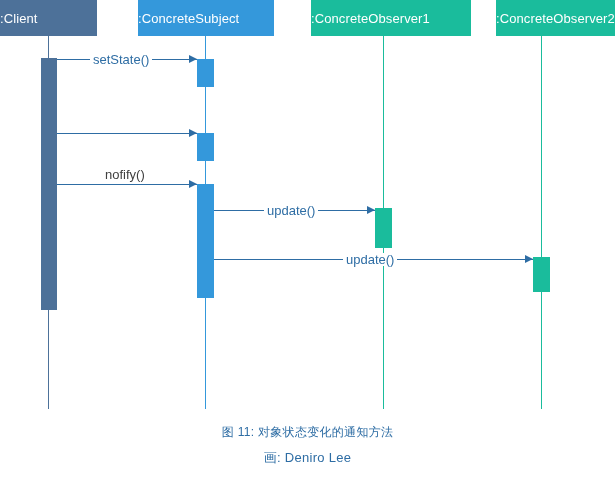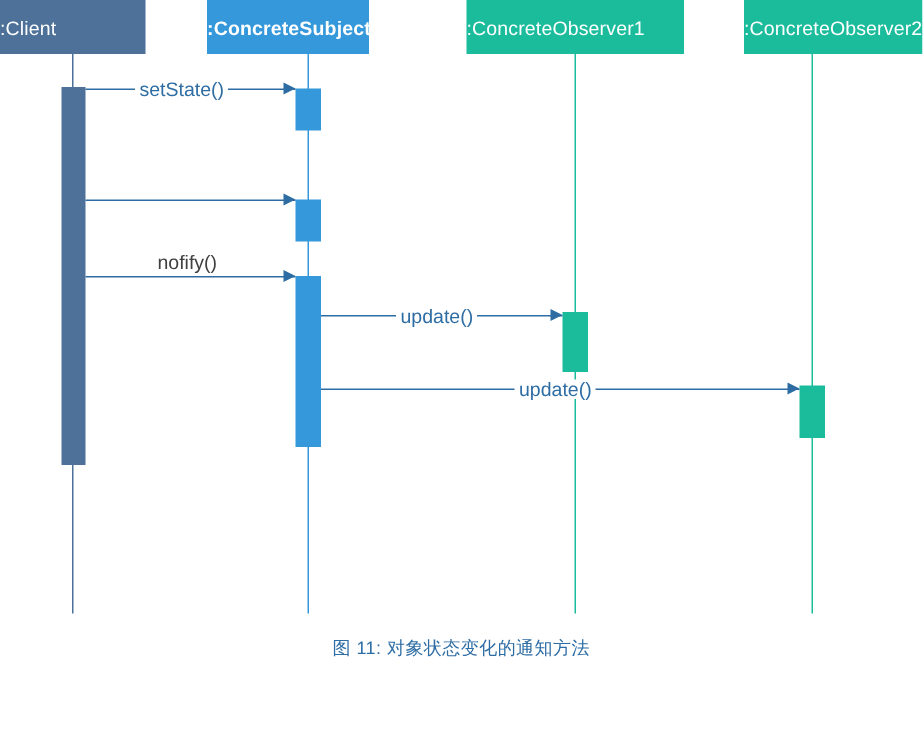--- a/index.html
+++ b/index.html
@@ -77,24 +77,24 @@
 <body>
 
 <div id="diagram">
     <div class="lifeline" style="left: 48px; top: 36px; height: 373px; background: rgb(77, 113, 153);"></div>
     <div class="lifeline" style="left: 205px; top: 36px; height: 373px; background: rgb(52, 152, 219);"></div>
     <div class="lifeline" style="left: 383px; top: 36px; height: 373px; background: rgb(26, 188, 156);"></div>
     <div class="lifeline" style="left: 541px; top: 36px; height: 373px; background: rgb(26, 188, 156);"></div>
     <div class="header-box" style="left: 0px; top: 0px; width: 97px; height: 36px; background: rgb(77, 113, 153);">
       <span>:Client</span>
     </div>
-    <div class="header-box" style="left: 138px; top: 0px; width: 108px; height: 36px; background: rgb(52, 152, 219); font-weight: bold;">
+    <div class="header-box" style="left: 138px; top: 0px; width: 136px; height: 36px; background: rgb(52, 152, 219);">
       <span>:ConcreteSubject</span>
     </div>
-    <div class="header-box" style="left: 311px; top: 0px; width: 145px; height: 36px; background: rgb(26, 188, 156);">
+    <div class="header-box" style="left: 311px; top: 0px; width: 160px; height: 36px; background: rgb(26, 188, 156);">
       <span>:ConcreteObserver1</span>
     </div>
     <div class="header-box" style="left: 468px; top: 0px; width: 145px; height: 36px; background: rgb(26, 188, 156); margin-left: 28px;">
       <span>:ConcreteObserver2</span>
     </div>
     <div class="activation" style="left: 41px; top: 58px; width: 16px; height: 252px; background: rgb(77, 113, 153);"></div>
     <div class="activation" style="left: 197px; top: 59px; width: 17px; height: 28px; background: rgb(52, 152, 219);"></div>
     <div class="activation" style="left: 197px; top: 133px; width: 17px; height: 28px; background: rgb(52, 152, 219);"></div>
     <div class="activation" style="left: 197px; top: 184px; width: 17px; height: 114px; background: rgb(52, 152, 219);"></div>
     <div class="activation" style="left: 375px; top: 208px; width: 17px; height: 40px; background: rgb(26, 188, 156);"></div>
@@ -107,13 +107,14 @@
     <div class="msg-line" style="left: 57px; top: 184px; width: 140px; background: rgb(46, 109, 164);"></div>
     <div class="msg-arrow" style="left: 189px; top: 180px; border-left-color: rgb(46, 109, 164);"></div>
     <div class="msg-label" style="left: 102px; top: 168px; color: #404040;">nofify()</div>
     <div class="msg-line" style="left: 214px; top: 210px; width: 161px; background: rgb(46, 109, 164);"></div>
     <div class="msg-arrow" style="left: 367px; top: 206px; border-left-color: rgb(46, 109, 164);"></div>
     <div class="msg-label" style="left: 264px; top: 204px; color: rgb(46, 109, 164);">update()</div>
     <div class="msg-line" style="left: 214px; top: 259px; width: 319px; background: rgb(46, 109, 164);"></div>
     <div class="msg-arrow" style="left: 525px; top: 255px; border-left-color: rgb(46, 109, 164);"></div>
     <div class="msg-label" style="left: 343px; top: 253px; color: rgb(46, 109, 164);">update()</div>
     <div class="caption" id="caption-title" style="top: 424px; color: rgb(46, 109, 164);">图 11: 对象状态变化的通知方法</div>
+    <div class="caption" id="caption-author" style="top: 449px; color: rgb(46, 109, 164);">画: Deniro Lee</div>
   </div>
 
 </body></html>

